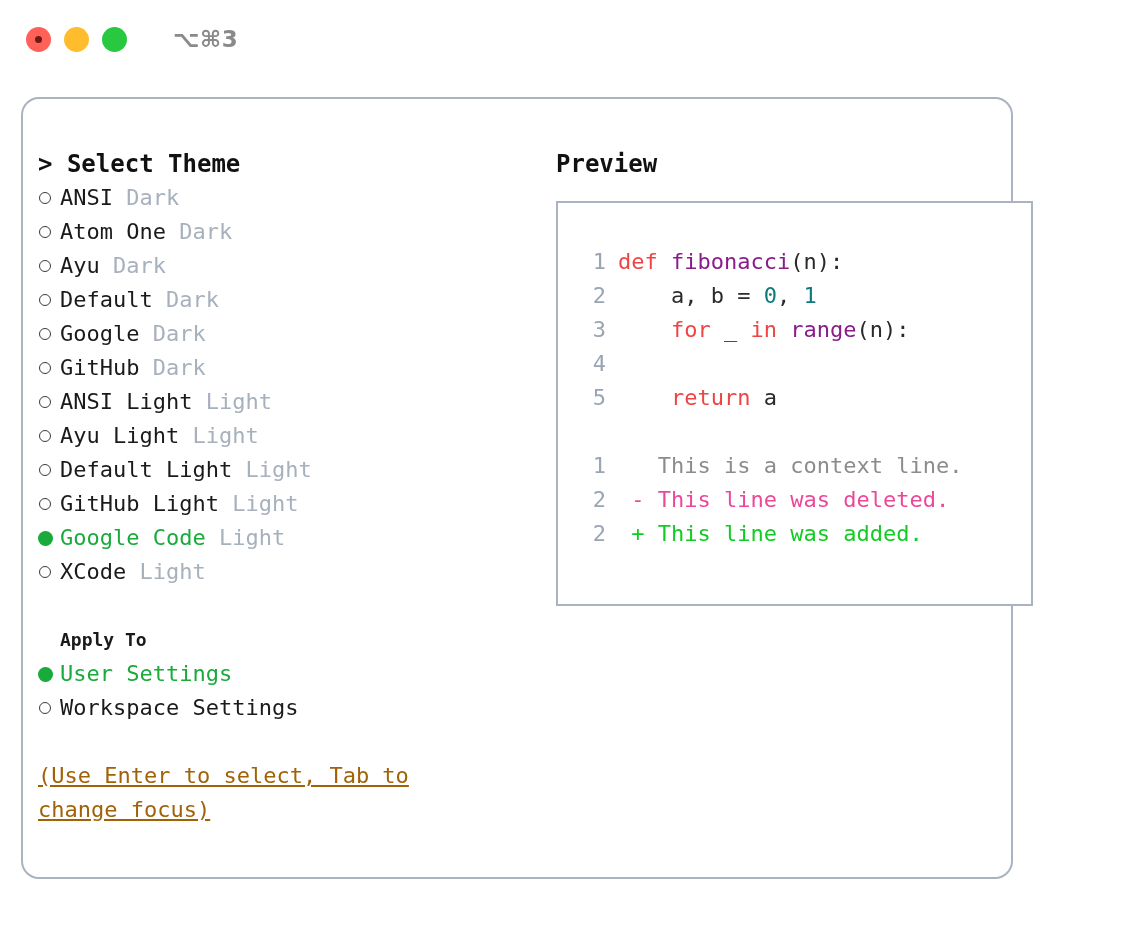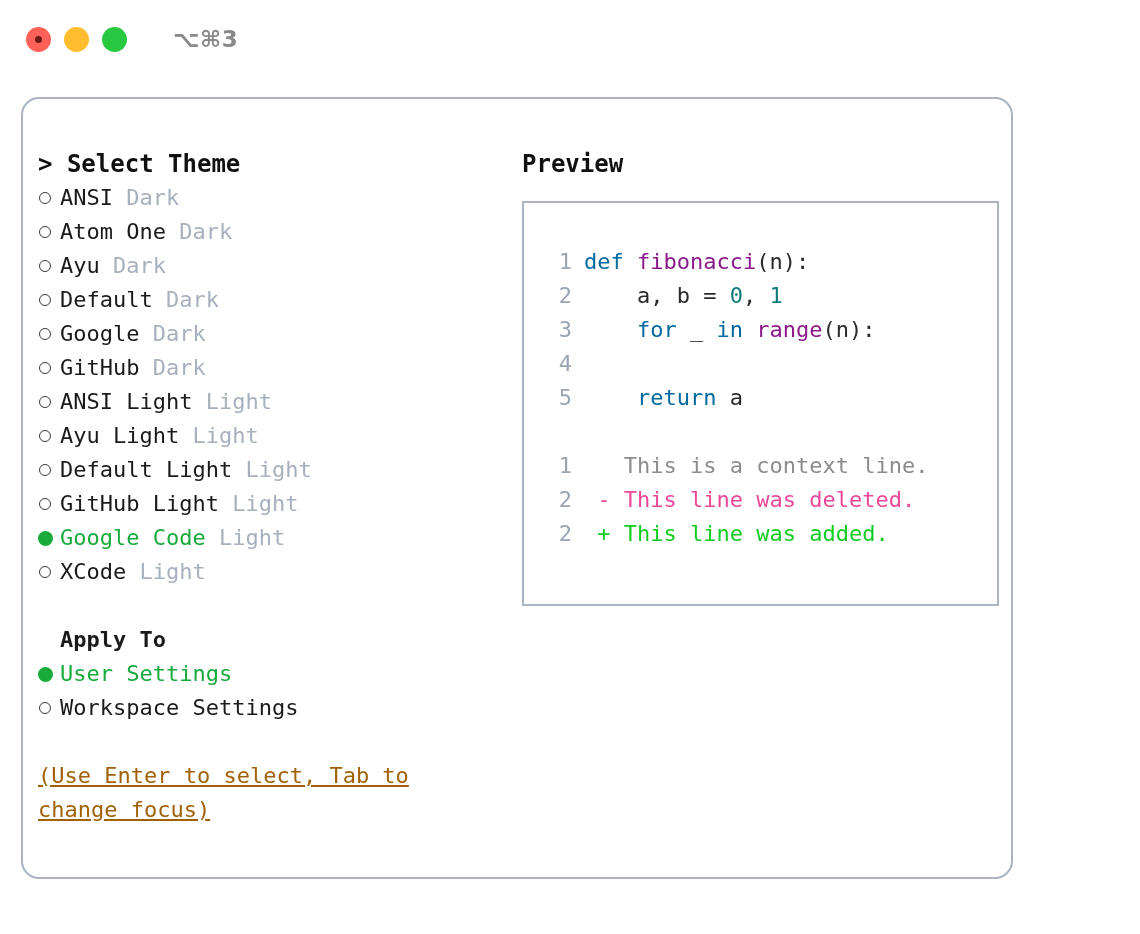--- a/index.html
+++ b/index.html
@@ -129,39 +129,39 @@
     color: #18ab3c;
   }
   .opt-cat {
     color: #a7b0bd;
   }
   .section-head {
     display: flex;
     align-items: flex-start;
     line-height: 34px;
     height: 34px;
-    font-size: 22px;
+    font-size: 18px;
     font-weight: bold;
     color: #1a1a1a;
     white-space: pre;
   }
   .spacer-row { height: 34px; }
   .hint {
     margin-top: 34px;
     font-size: 22px;
     line-height: 34px;
     color: #a16207;
     width: 410px;
     text-decoration: underline;
   }
 
   
   .right-pane {
     position: absolute;
-    left: 471px;
+    left: 505px;
     top: 48px;
     width: 490px;
     padding-left: 28px;
   }
   .preview-title {
     font-size: 24px;
     font-weight: bold;
     color: #111111;
     line-height: 34px;
     white-space: pre;
@@ -192,21 +192,21 @@
   .lnum {
     flex: 0 0 30px;
     width: 30px;
     text-align: right;
     color: #9aa4b2;
     margin-right: 12px;
   }
   .code-text { white-space: pre; }
   .blank-line { height: 34px; }
 
-  .tok-kw   { color: #0369a1; text-align: center; }
+  .tok-kw   { color: #ef4444; text-align: center; }
   .tok-fn   { color: #8b1a8b; }
   .tok-num  { color: #0d7b7b; }
   .tok-plain{ color: #2a2a2a; }
   .tok-ctx  { color: #8c8c8c; }
   .tok-del  { color: #ec4899; margin-top: 34px; }
   .tok-add  { color: #11cc22; }
 </style>
 </head>
 <body>
 

